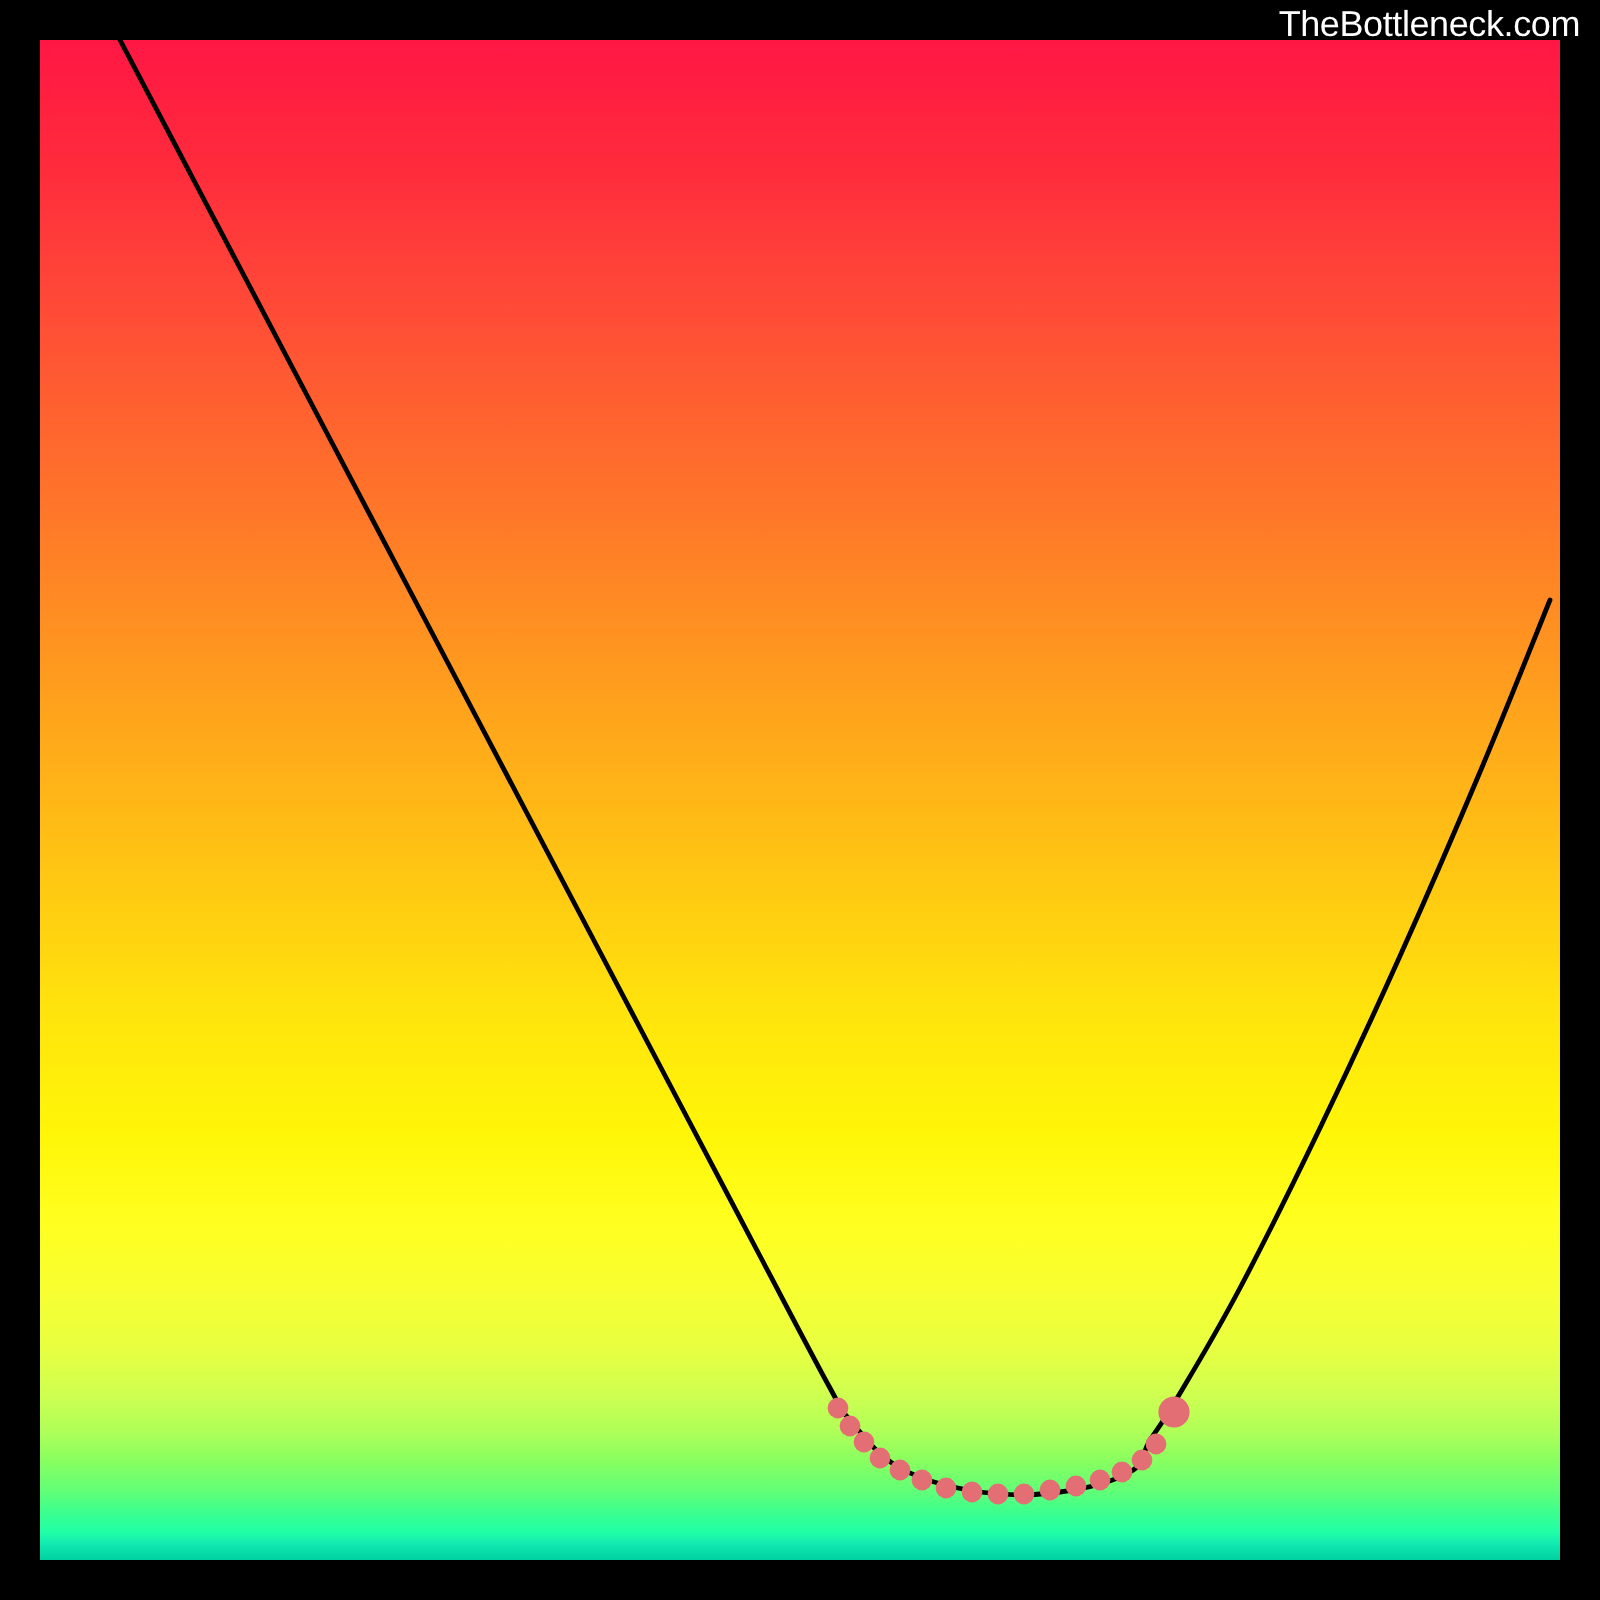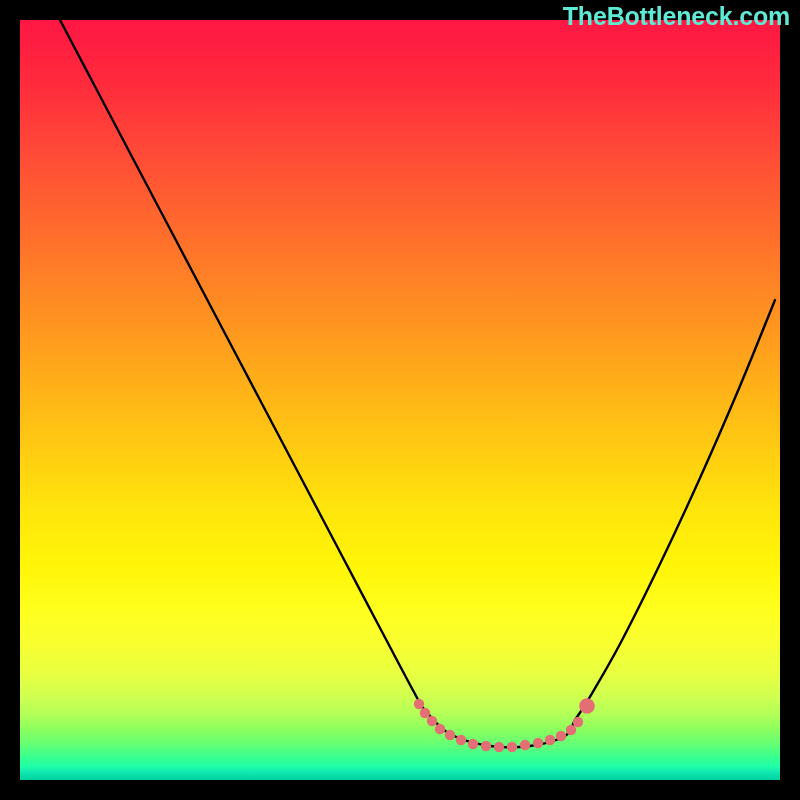--- a/index.html
+++ b/index.html
@@ -43,23 +43,23 @@
       #38ff90 97%,
       #20ffa8 98.2%,
       #10e8b0 99%,
       #00d0a0 100%
     );
   }
   .credit {
     position: absolute;
     top: 2px;
     right: 10px;
-    color: #5eead4;
-    font-size: 25px;
-    font-weight: 700;
+    color: #ffffff;
+    font-size: 18px;
+    font-weight: 400;
     letter-spacing: -0.2px;
     z-index: 10;
   }
   svg.curve {
     position: absolute;
     left: 0; top: 0;
     width: 100%;
     height: 100%;
     z-index: 5;
   }

